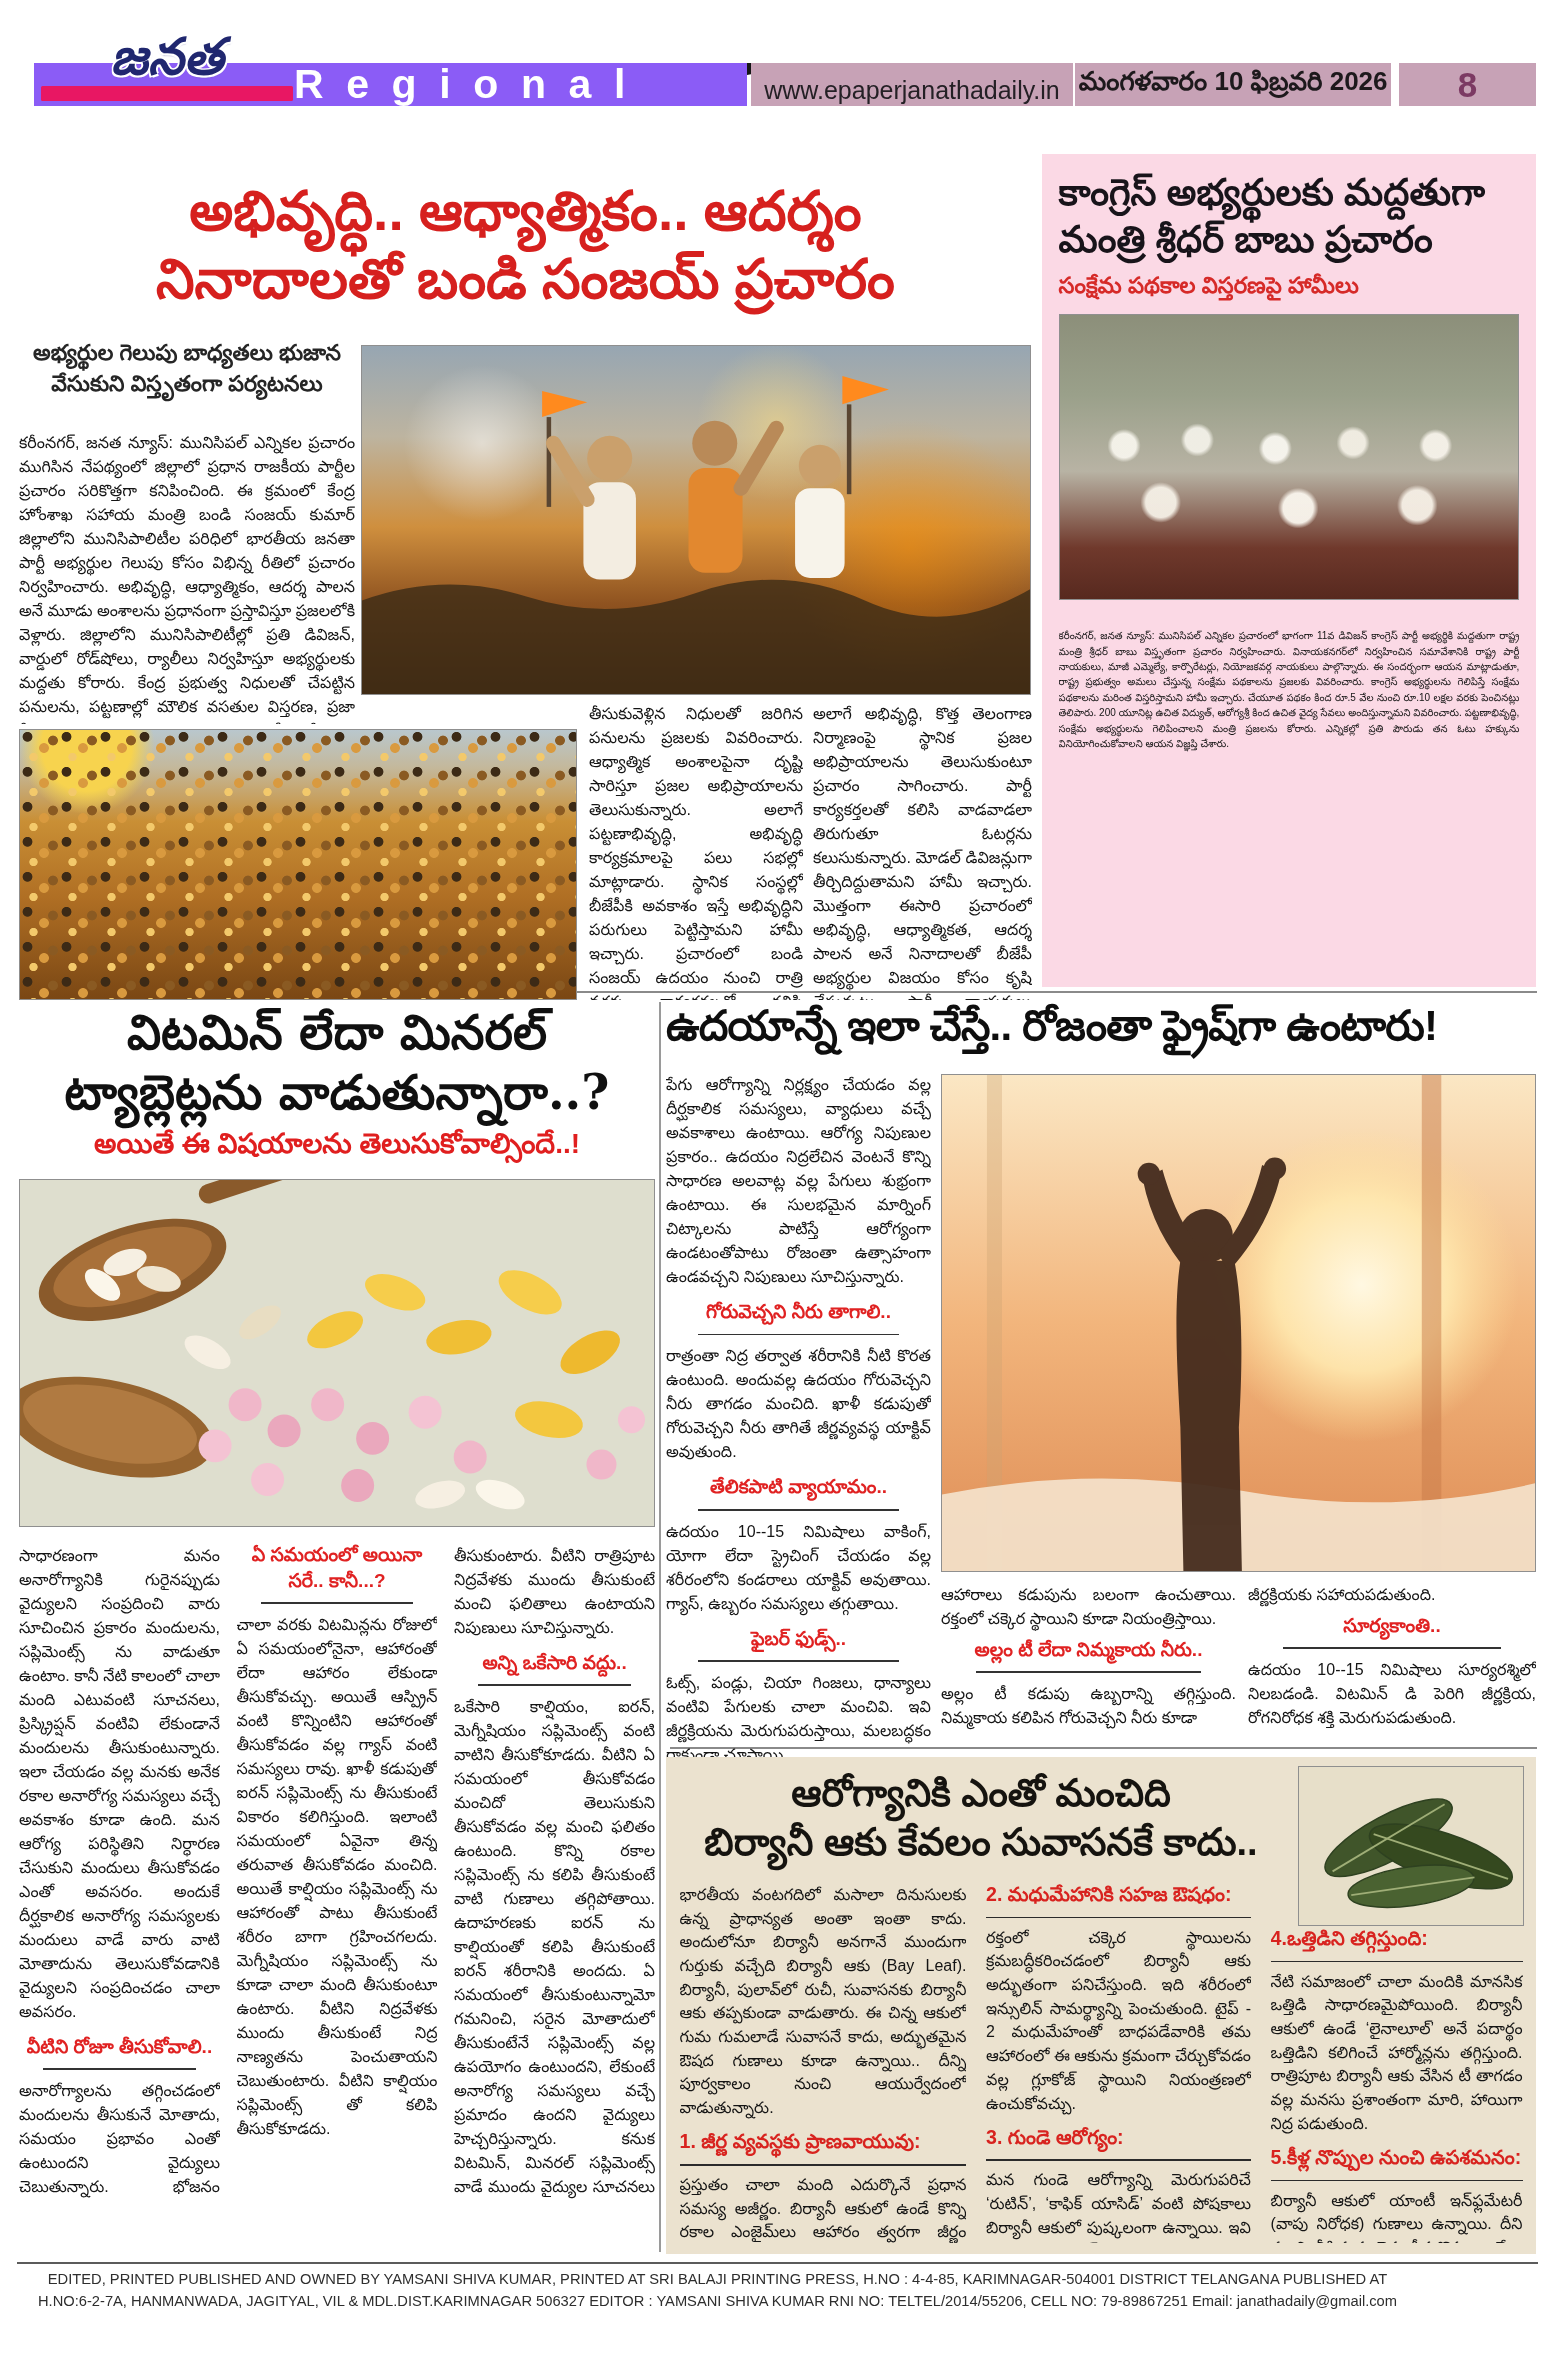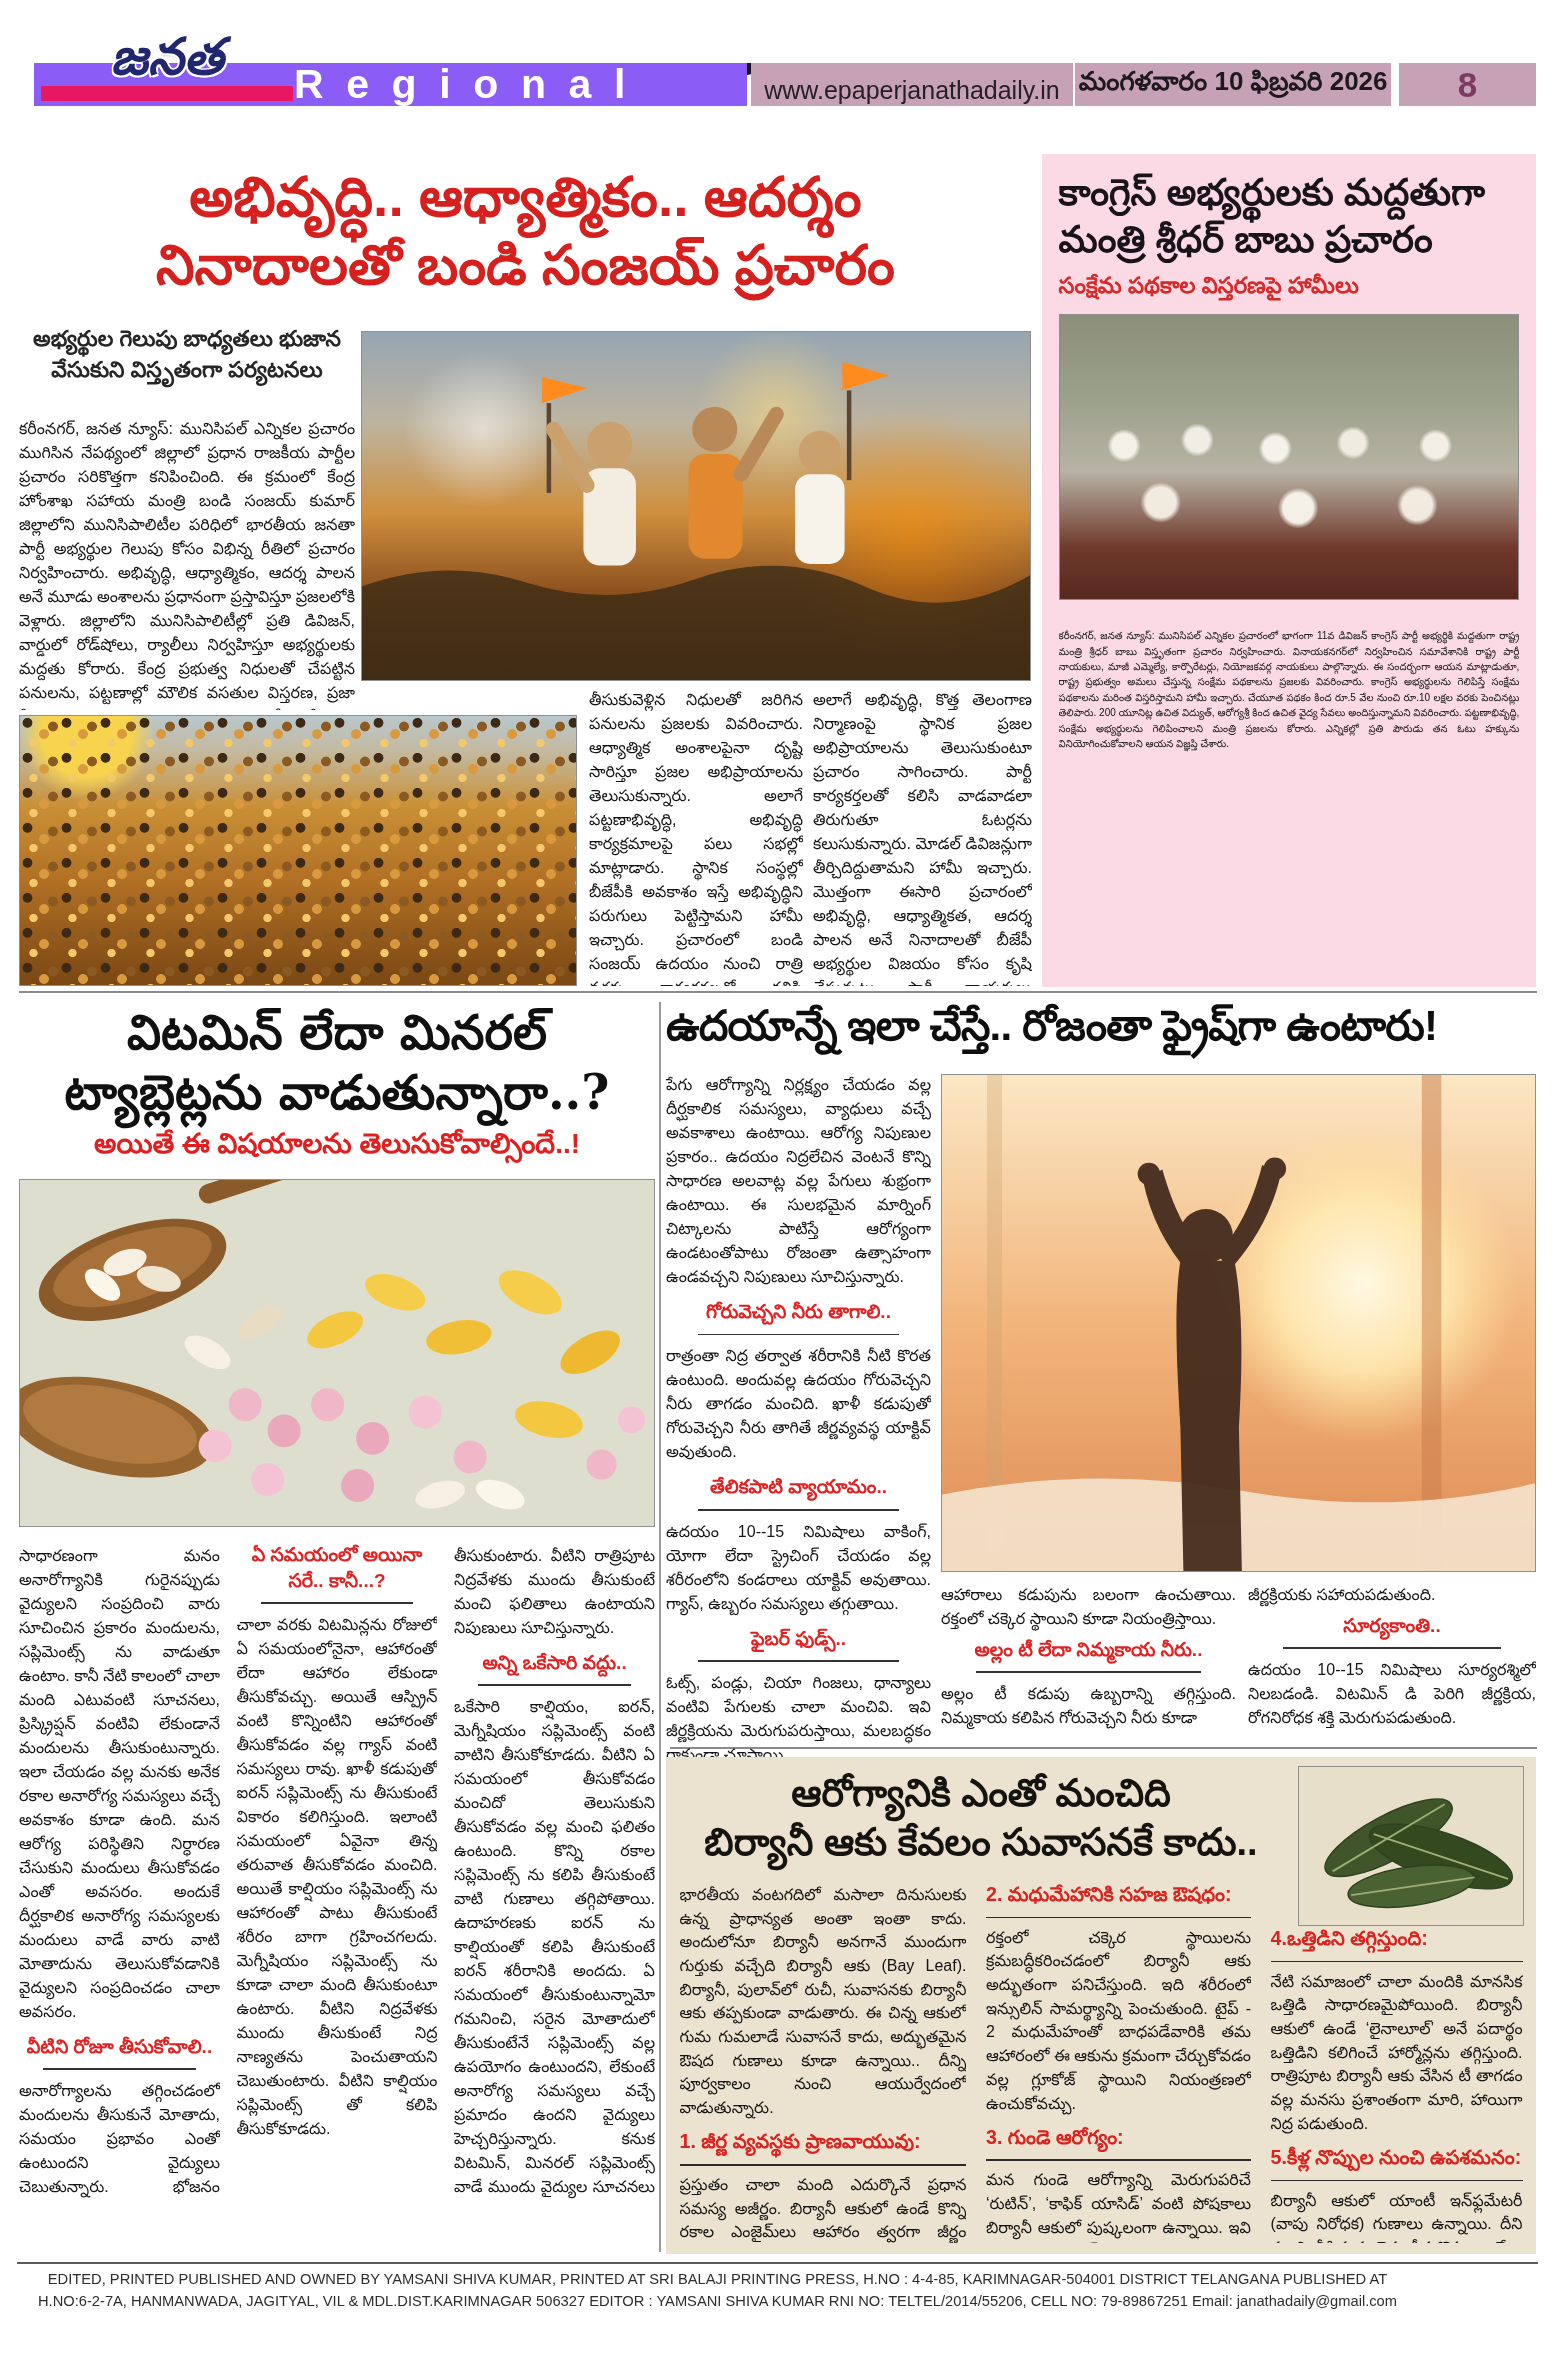--- a/index.html
+++ b/index.html
@@ -30,21 +30,21 @@
 
   
   .bodytxt{font-size:16px;line-height:1.5;text-align:justify;color:#141414;overflow:hidden;}
   .rsub{color:#e02222;font-weight:800;font-size:19px;text-align:center;margin:12px 0 9px;}
   .rsub::after{content:"";display:block;width:76%;height:1.5px;background:#333;margin:6.8px auto 0;}
   .nsub{color:#d8231f;font-weight:800;font-size:19.6px;text-align:left;margin:10.5px 0 7.5px;}
   .nsub::after{content:"";display:block;width:100%;height:1.5px;background:#2b2b2b;margin-top:6.8px;}
   .photo{border:0.8px solid #8f8f8f;box-sizing:border-box;}
 
   
-  .bandi{left:19px;top:149px;width:1013px;height:838px;}
+  .bandi{left:19px;top:163px;width:1013px;height:838px;}
   .bandi-h{left:0;top:13.5px;width:100%;text-align:center;color:#d6201e;font-weight:800;font-size:55px;line-height:1.24;}
   .bandi-sub{left:0;top:175px;width:336px;text-align:center;font-size:22px;font-weight:700;color:#262626;line-height:1.4;}
   .bandi-c1{left:0;top:268px;width:336px;height:293px;}
   .rally-photo{left:342px;top:182px;width:670px;height:350px;
     background:
       radial-gradient(circle at 18% 28%, rgba(255,255,255,.55), transparent 13%),
       radial-gradient(circle at 62% 22%, rgba(255,224,130,.5), transparent 16%),
       radial-gradient(circle at 82% 58%, rgba(255,145,0,.45), transparent 22%),
       linear-gradient(180deg,#97a6b2 0%,#bdb4a0 26%,#cf8f3e 52%,#8f5320 74%,#57300f 100%);}
   .bandi-c2{left:570px;top:539px;width:214px;height:298px;}

